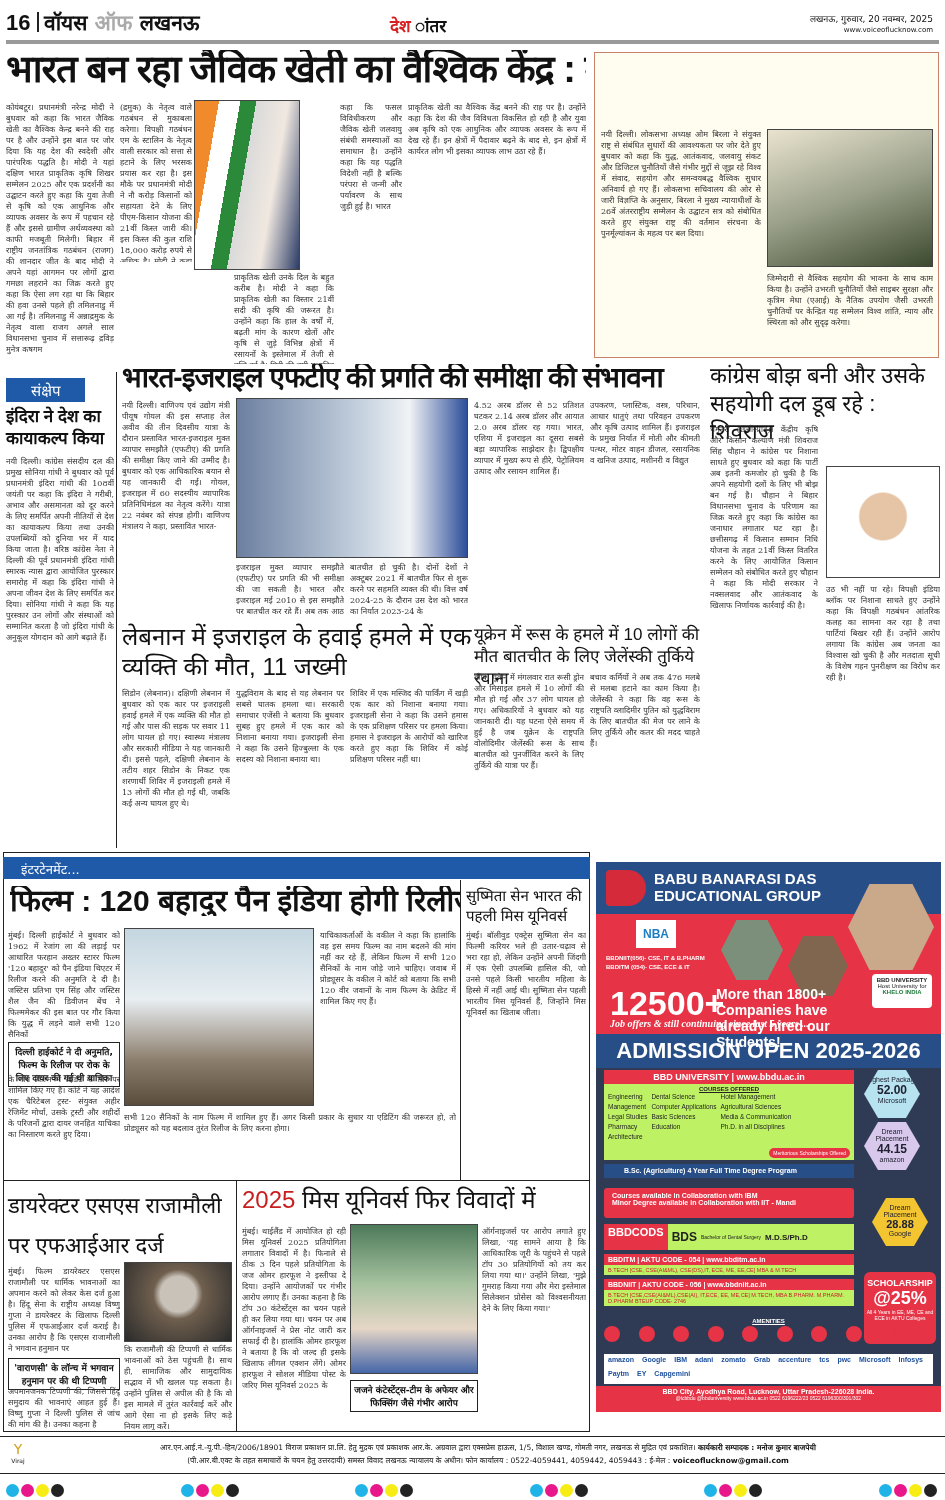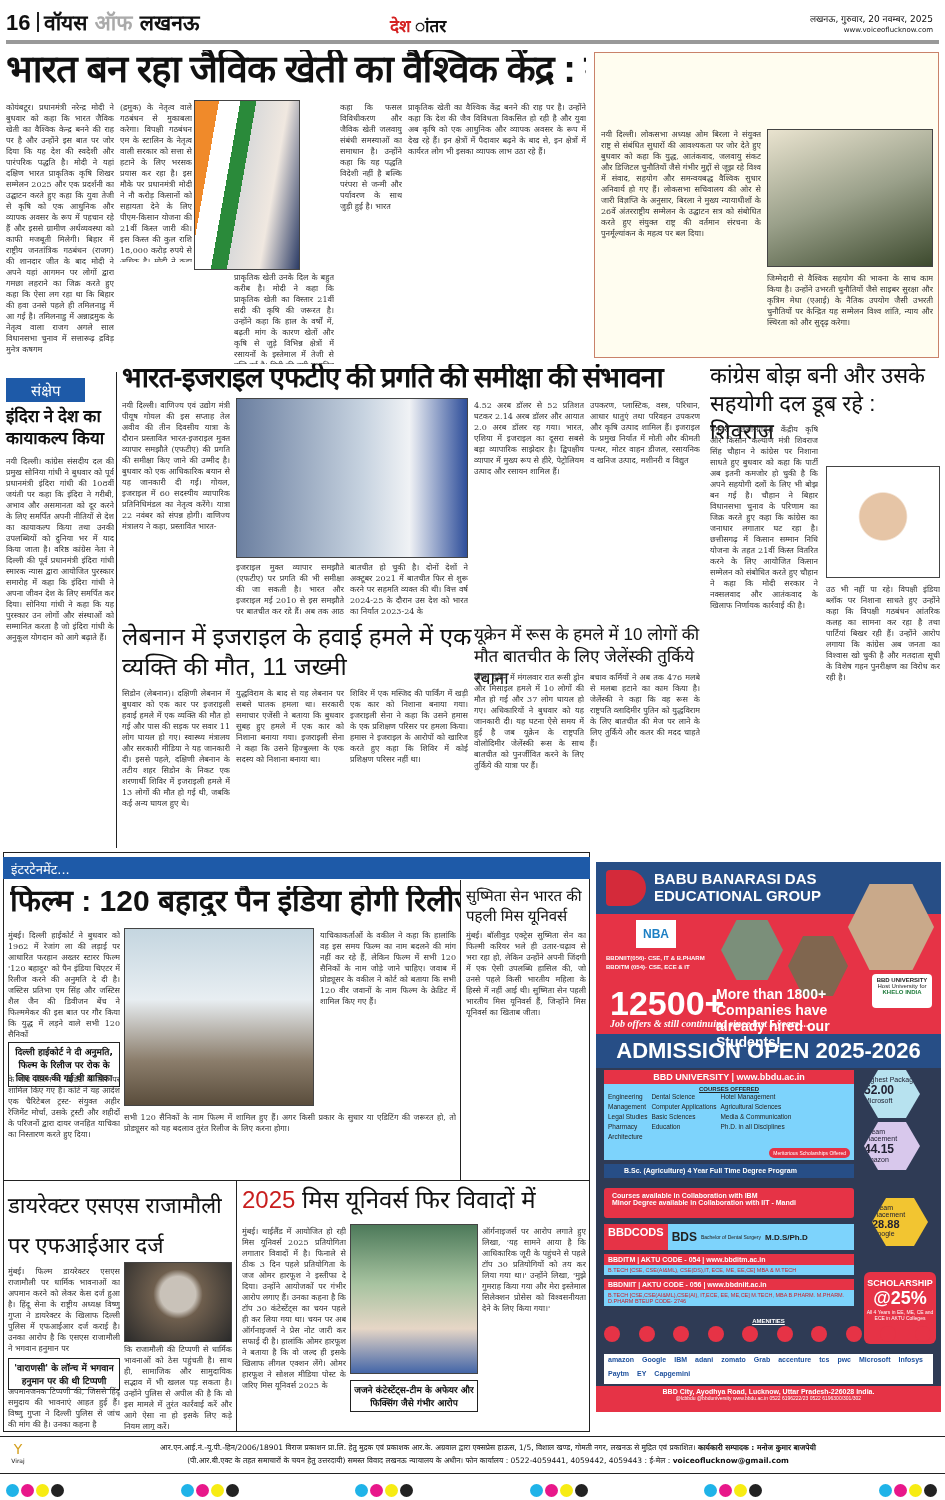--- a/index.html
+++ b/index.html
@@ -13,32 +13,32 @@
 .section{left:390px;top:14px;font-size:17px;font-weight:bold}
 .section .r{color:#d42020}
 .date{right:12px;top:12px;font-size:9px}
 .url{right:12px;top:26px;font-size:7px}
 .rule{left:6px;top:40px;width:933px;height:4px;background:#999}
 .h-big{font-family:"Liberation Sans",sans-serif;font-weight:bold;letter-spacing:-1px;line-height:1}
 .boxed{border:1px solid #c9826a;background:#fffdf0}
 .col{font-size:8px;line-height:11px;color:#333;text-align:justify;overflow:hidden;font-family:"DejaVu Serif",serif}
 .photo{background:linear-gradient(135deg,#6a7c8a,#c9b8a8 45%,#39516a);border:1px solid #444}
 .sect-tag{background:#1e5aa8;color:#fff;font-size:15px;padding:2px 25px;display:inline-block}
-.ent-bar{left:3px;top:857px;width:587px;height:22px;background:#1e5aa8;color:#fff;font-size:13px;padding:3px 8px}
+.ent-bar{left:3px;top:857px;width:587px;height:22px;background:#1e5aa8;color:#fff;font-size:13px;padding:3px 18px}
 .vline{width:1px;background:#222}
 .hline{height:1px;background:#222}
 .pull{border:1px solid #222;font-size:9px;text-align:center;padding:2px;background:#fff;font-weight:bold}
 .ad{left:596px;top:862px;width:345px;height:550px;background:#2f3b55;overflow:hidden;font-family:"Liberation Sans",sans-serif}
 .ad .top{background:#274e86;height:52px;color:#fff;padding:8px 10px 0 58px;font-size:15px;font-weight:bold;line-height:17px}
 .ad .logo{position:absolute;left:10px;top:8px;width:40px;height:36px;background:#d42a3a;border-radius:4px 18px 18px 4px}
 .ad .red{background:#e63346;height:120px;position:relative}
 .ad .big{position:absolute;left:14px;top:70px;color:#fff;font-size:34px;font-weight:bold}
 .ad .adm{background:#274e86;color:#fff;font-size:22px;font-weight:bold;text-align:center;padding:4px 0}
-.ad .white{background:#7dd3fc;color:#222;font-size:8px}
-.hex{position:absolute;width:56px;height:48px;background:#b7e2ef;clip-path:polygon(25% 0,75% 0,100% 50%,75% 100%,25% 100%,0 50%);font-size:7px;text-align:left;padding-top:6px;color:#223}
+.ad .white{background:#bef264;color:#222;font-size:8px}
+.hex{position:absolute;width:56px;height:48px;background:#b7e2ef;clip-path:polygon(25% 0,75% 0,100% 50%,75% 100%,25% 100%,0 50%);font-size:7px;text-align:center;padding-top:6px;color:#223}
 .footer{left:0;top:1436px;width:945px;height:38px;border-top:1px solid #222;border-bottom:1px solid #222}
 .reg{display:inline-block;width:13px;height:13px;border-radius:50%;margin-right:2px;vertical-align:middle}
 </style>
 </head>
 <body>
 
 <div class="abs masthead">
   <span class="abs pgno">16</span>
   <div class="abs bar"></div>
   <div class="abs brand">

